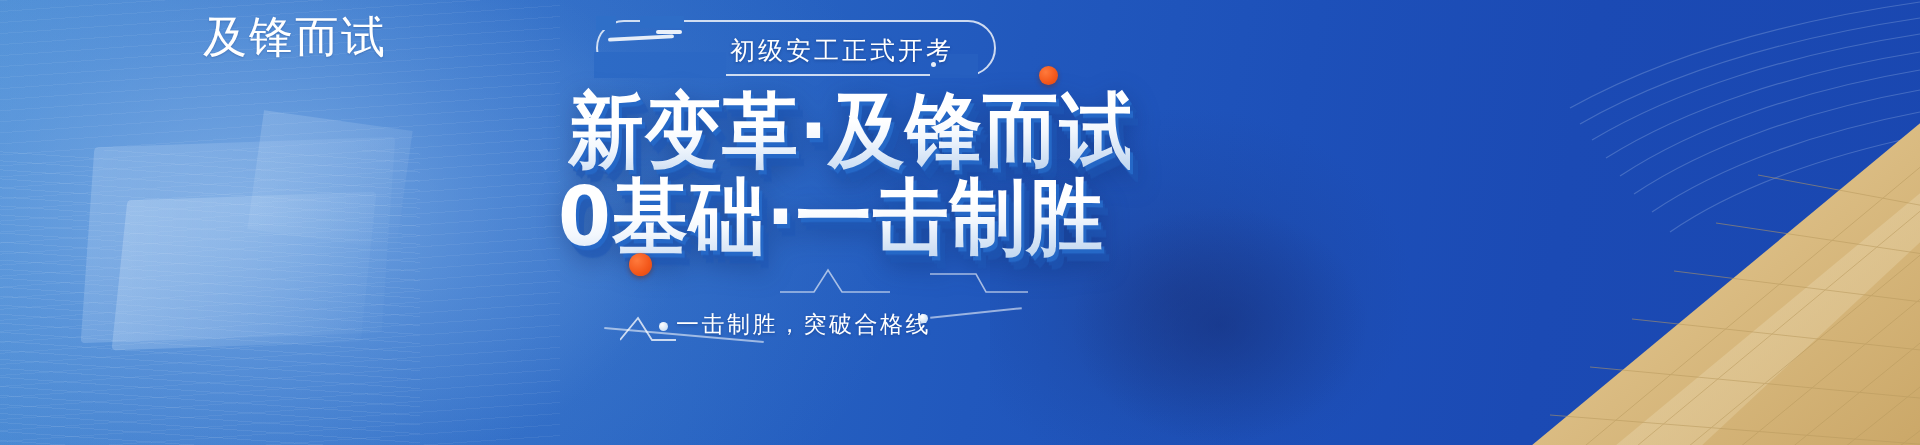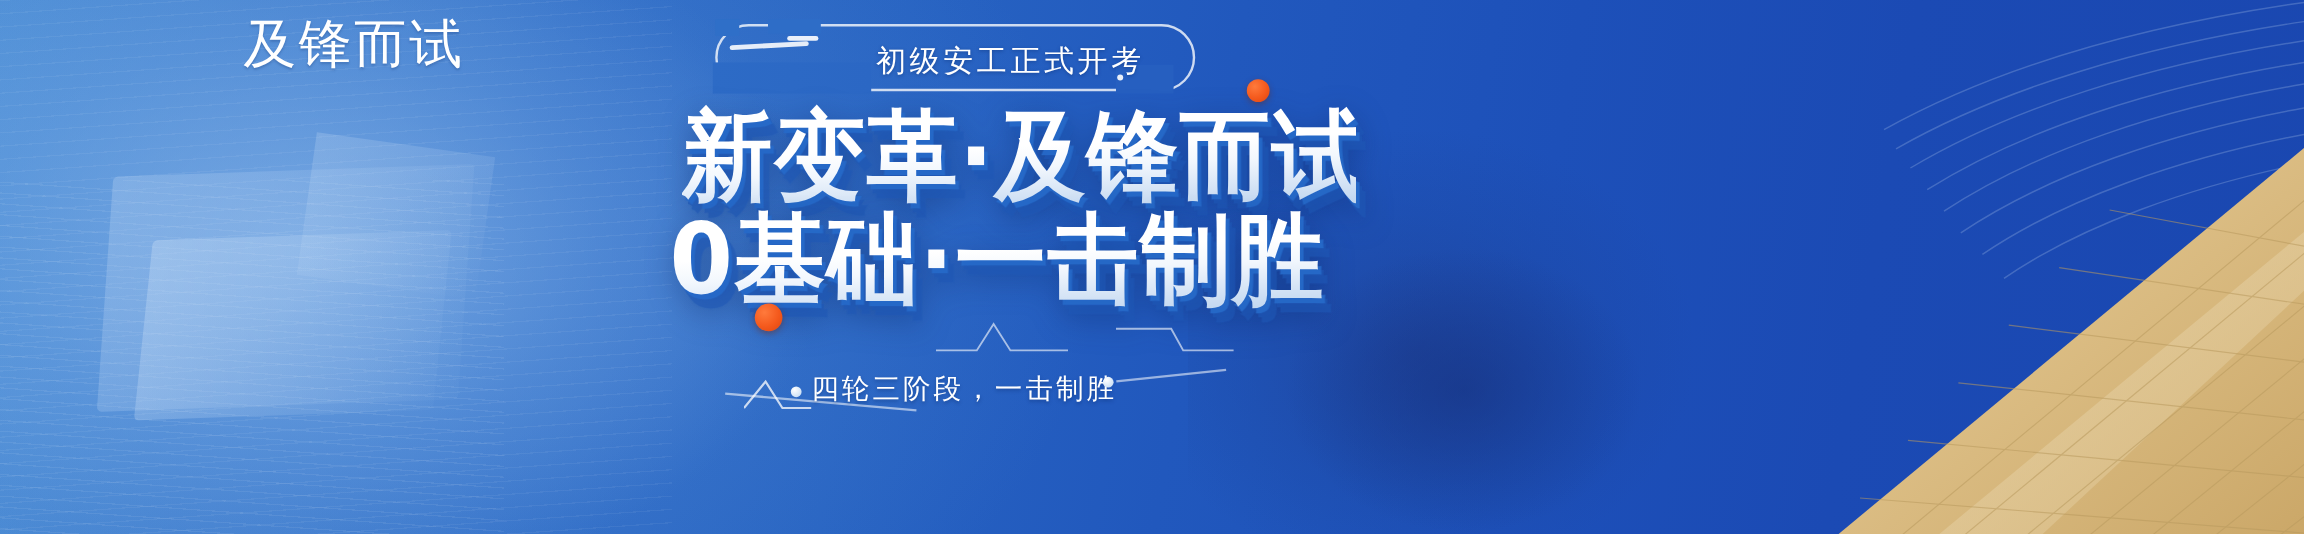--- a/index.html
+++ b/index.html
@@ -286,17 +286,17 @@
 
   <svg class="zz-right" viewBox="0 0 260 36">
     <polyline points="0,30 34,30 48,8 62,30 110,30" fill="none" stroke="#ffffff" stroke-width="1.6" opacity="0.6"></polyline>
     <polyline points="150,12 196,12 206,30 248,30" fill="none" stroke="#ffffff" stroke-width="1.6" opacity="0.6"></polyline>
   </svg>
   <div class="tag-line-left"></div>
   <svg class="zz-left" viewBox="0 0 60 30">
     <polyline points="0,28 18,6 32,28 56,28" fill="none" stroke="#ffffff" stroke-width="1.8" opacity="0.75"></polyline>
   </svg>
   <div class="tag-dot-l"></div>
-  <div class="tag-text">四轮三阶段，一击制胜</div>
+  <div class="tag-text">一击制胜，突破合格线</div>
   <div class="tag-dot-r"></div>
   <div class="tag-line-right"></div>
 
 </div>
 
 </body></html>

